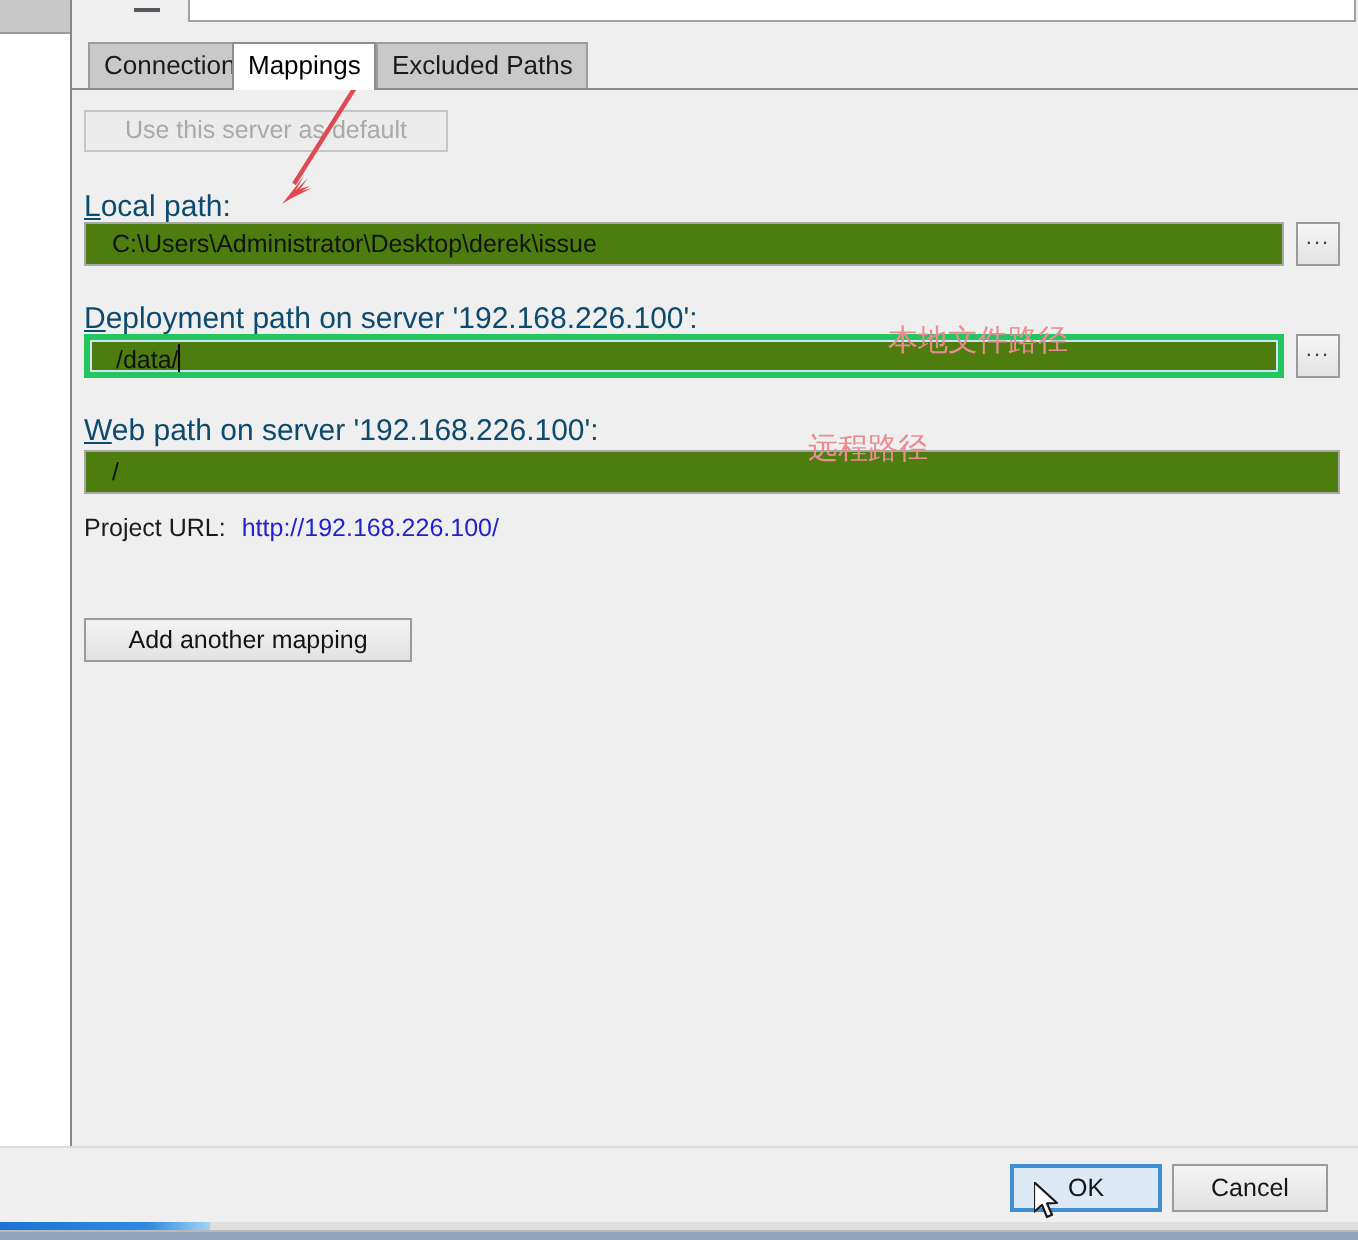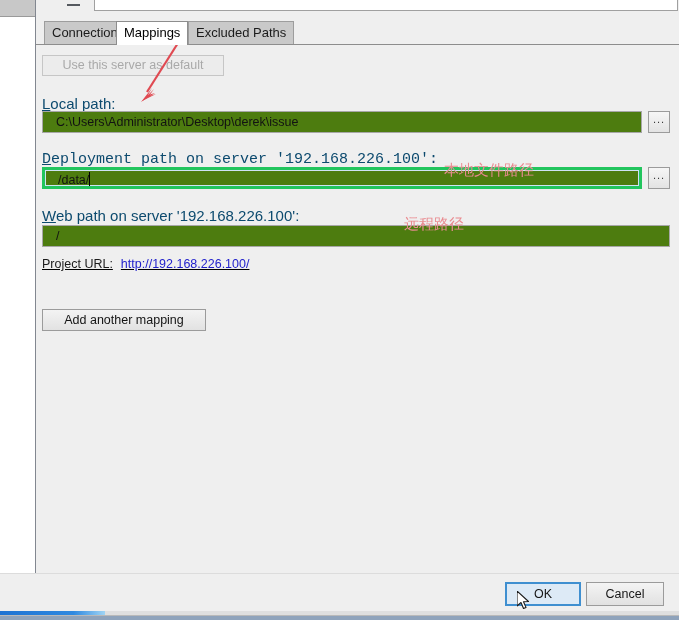--- a/index.html
+++ b/index.html
@@ -183,35 +183,34 @@
     cursor: default;
     letter-spacing: 1px;
   }
 
   
   #local-path-label { top: 50px; }
   #local-path-field { top: 66px; width: 600px; }
   #local-path-browse { left: 612px; top: 66px; }
 
   
-  #deploy-path-label { top: 106px; font-family: Liberation Mono, monospace; }
+  #deploy-path-label { top: 106px; }
   #deploy-path-field { top: 122px; width: 600px; }
   #deploy-path-browse { left: 612px; top: 122px; }
 
   
   #web-path-label { top: 162px; }
   #web-path-field { top: 180px; width: 628px; }
 
   
   #project-url-row {
     position: absolute;
     left: 6px; top: 212px;
     font-size: 12.5px;
     white-space: nowrap;
-    text-decoration: underline;
   }
   #project-url-label { color: #1b1b1b; }
   #project-url-link {
     color: #2222cc;
     margin-left: 8px;
     cursor: pointer;
   }
 
   #add-mapping-btn {
     position: absolute;

